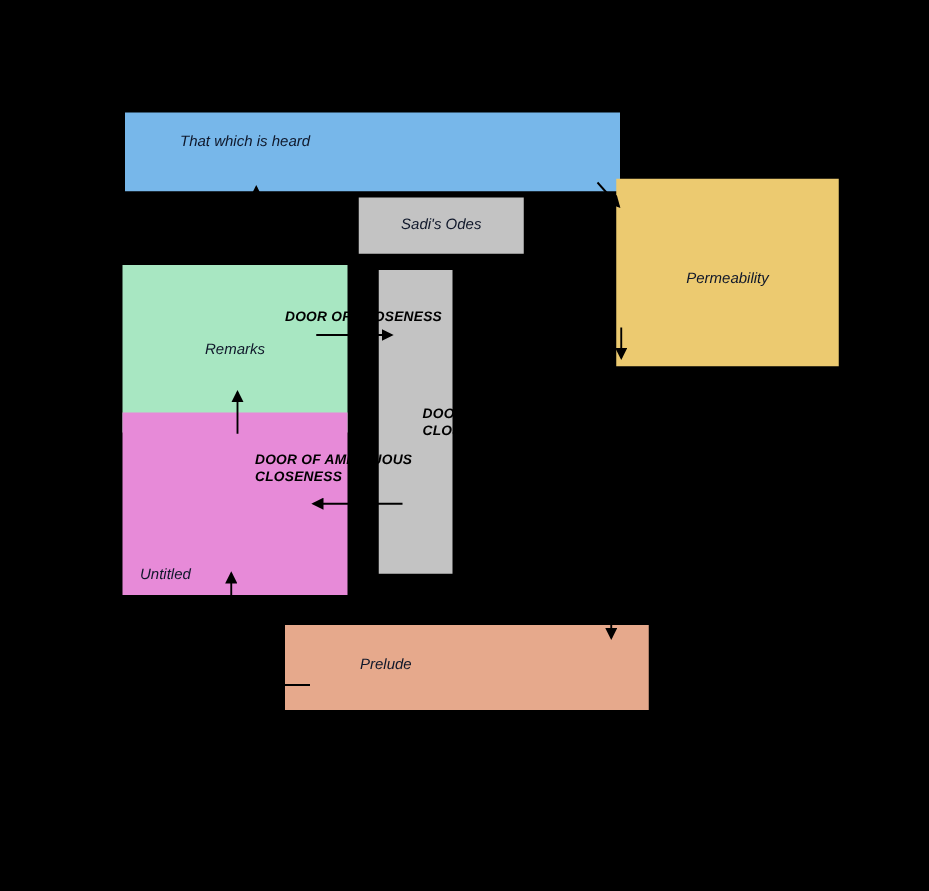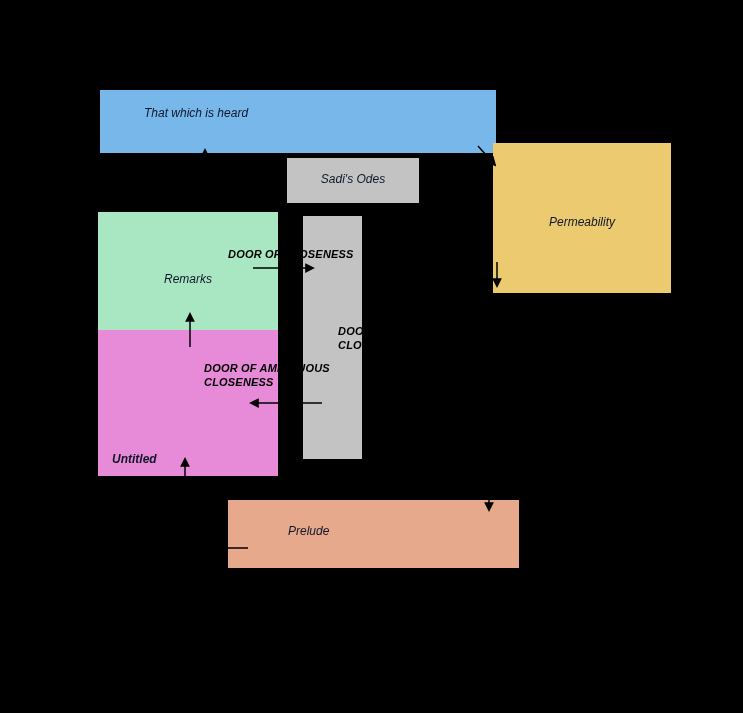--- a/index.html
+++ b/index.html
@@ -41,21 +41,21 @@
   .fill-green  { background: #a8e7c2; }
   .fill-pink   { background: #e78ad8; }
   .fill-salmon { background: #e6a98c; padding-left: 36px; }
 
   .box-heard        { left: 100px; top: 90px;  width: 396px; height: 63px;  z-index: 1; }
   .box-tbar         { left: 287px; top: 158px; width: 132px; height: 45px;  z-index: 2; }
   .box-tstem        { left: 303px; top: 216px; width: 59px;  height: 243px; z-index: 2; }
   .box-permeability { left: 465px; top: 143px; width: 178px; height: 150px; z-index: 3; margin-left: 28px; }
   .box-leftcol      { left: 98px;  top: 196px; width: 180px; height: 414px; z-index: 4; }
   .sec-remarks  { position: absolute; left: 0; top: 16px;   width: 180px; height: 134px; }
-  .sec-untitled { position: absolute; left: 0; top: 134px; width: 180px; height: 146px; font-weight: bold; }
+  .sec-untitled { position: absolute; left: 0; top: 134px; width: 180px; height: 146px; }
   .sec-mercy    { position: absolute; left: 0; top: 280px; width: 180px; height: 134px; }
   .box-kashmir      { left: 403px; top: 268px; width: 150px; height: 135px; z-index: 5; }
   .box-shell        { left: 463px; top: 395px; width: 175px; height: 155px; z-index: 6; }
   .box-prelude      { left: 228px; top: 500px; width: 291px; height: 68px;  z-index: 7; }
 
   .lbl-heard        { left: 44px; top: 16px; }
   .lbl-sadis        { top: 14px; }
   .lbl-permeability { top: 72px; }
   .lbl-remarks      { top: 60px; }
   .lbl-untitled     { left: 14px; bottom: 10px; }

